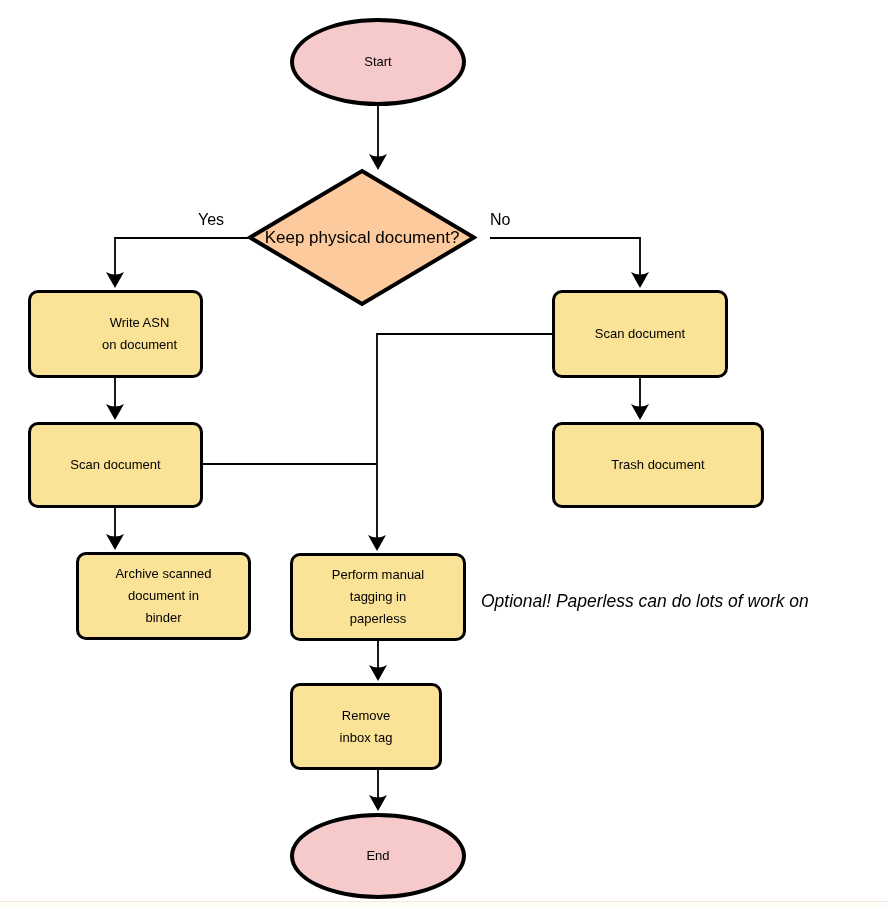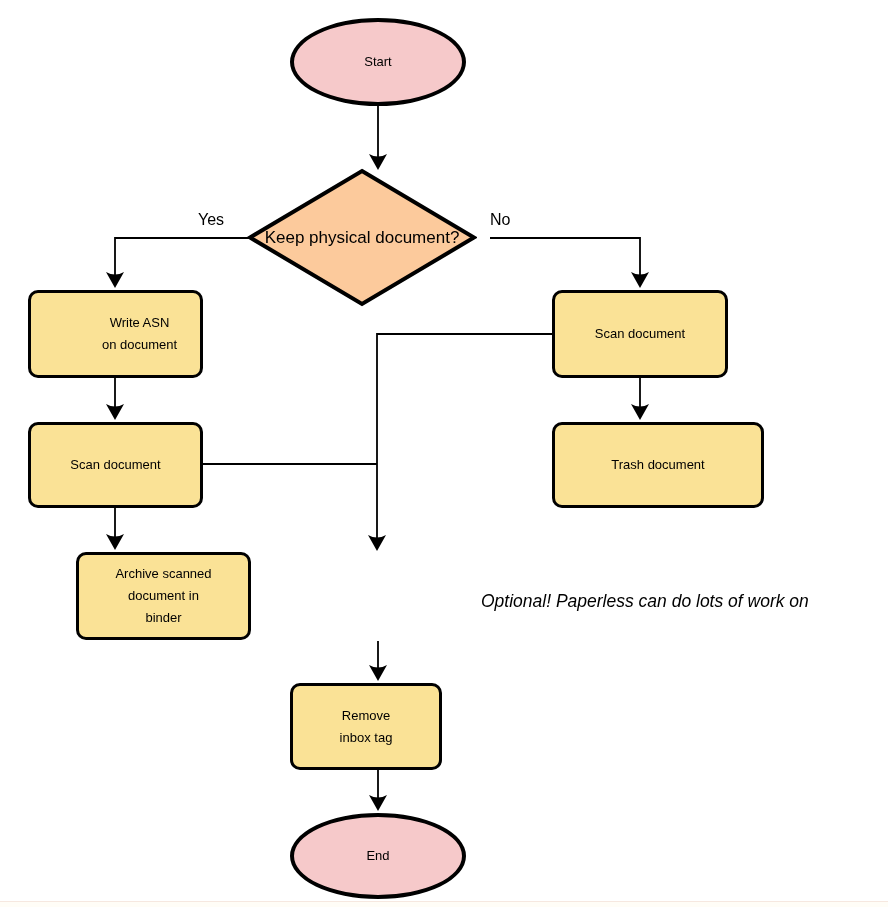--- a/index.html
+++ b/index.html
@@ -151,20 +151,27 @@
       <span>Scan document</span>
     </div>
   </div>
 
   <div class="node process" style="left: 552px; top: 422px; width: 212px; height: 86px; background-color: rgb(250, 226, 150);">
     <div class="lines">
       <span>Trash document</span>
     </div>
   </div>
 
+  <div class="node process" style="left: 290px; top: 553px; width: 176px; height: 88px; background-color: rgb(250, 226, 150);">
+    <div class="lines">
+      <span>Perform manual</span>
+      <span>tagging in</span>
+      <span>paperless</span>
+    </div>
+  </div>
 
   <div class="node process" style="left: 290px; top: 683px; width: 152px; height: 87px; background-color: rgb(250, 226, 150);">
     <div class="lines">
       <span>Remove</span>
       <span>inbox tag</span>
     </div>
   </div>
 
   <div class="node terminator" style="left: 290px; top: 813px; width: 176px; height: 86px; background-color: rgb(246, 201, 202);">
     <div class="lines">

